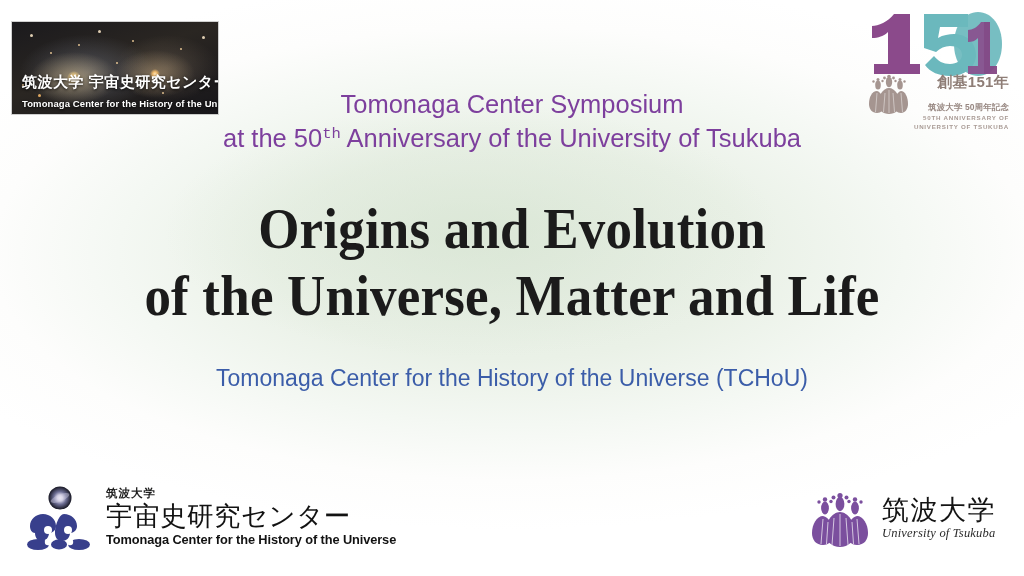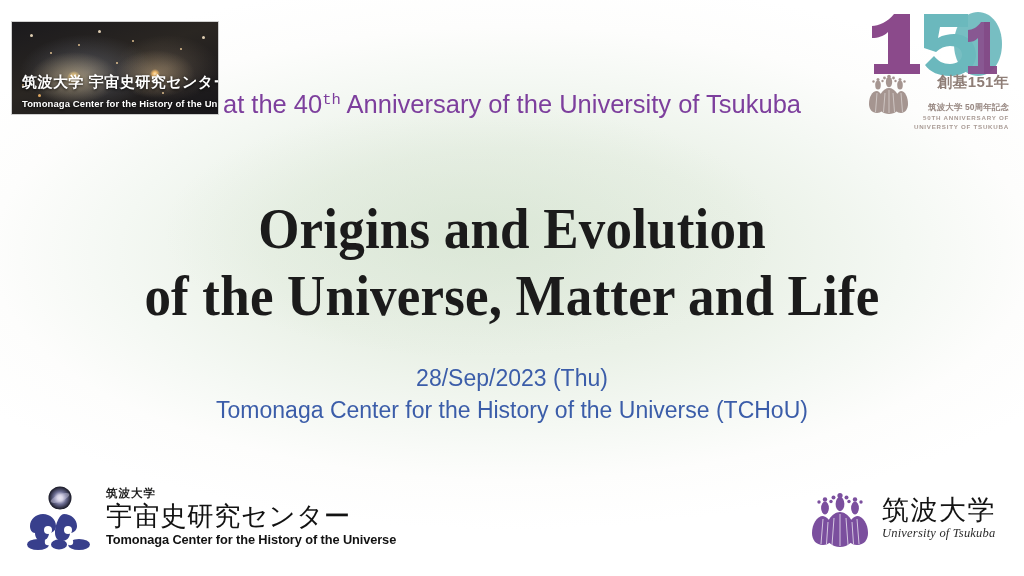--- a/index.html
+++ b/index.html
@@ -270,30 +270,30 @@
 
     <div id="anniv-text">
       <div id="anniv-line1">創基151年</div>
       <div id="anniv-line2">筑波大学 50周年記念</div>
       <div id="anniv-line3">50TH ANNIVERSARY OF</div>
       <div id="anniv-line4">UNIVERSITY OF TSUKUBA</div>
     </div>
   </div>
 
   <div id="symposium-heading">
-    <div><span>at the 40</span><sup>th</sup><span> Anniversary of the University of Tsukuba</span></div>
+    <div>Tomonaga Center Symposium</div>
+    <div><span>at the 50</span><sup>th</sup><span> Anniversary of the University of Tsukuba</span></div>
   </div>
 
   <div id="main-title">
     <div>Origins and Evolution</div>
     <div>of the Universe, Matter and Life</div>
   </div>
 
   <div id="details">
-    <div>28/Sep/2023 (Thu)</div>
     <div>Tomonaga Center for the History of the Universe (TCHoU)</div>
   </div>
 
   <div id="tchou-logo">
     <svg id="tchou-mark" width="72" height="64" viewBox="0 0 72 64">
       <defs>
         <radialGradient id="galgrad" cx="50%" cy="50%" r="50%">
           <stop offset="0%" stop-color="#ffffff"></stop>
           <stop offset="22%" stop-color="#e4e0f0"></stop>
           <stop offset="55%" stop-color="#6e6f95"></stop>

